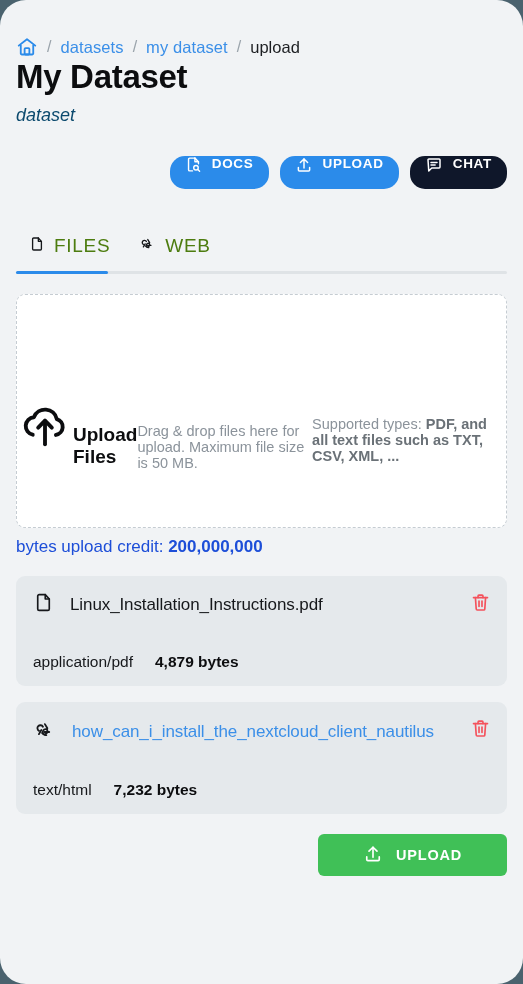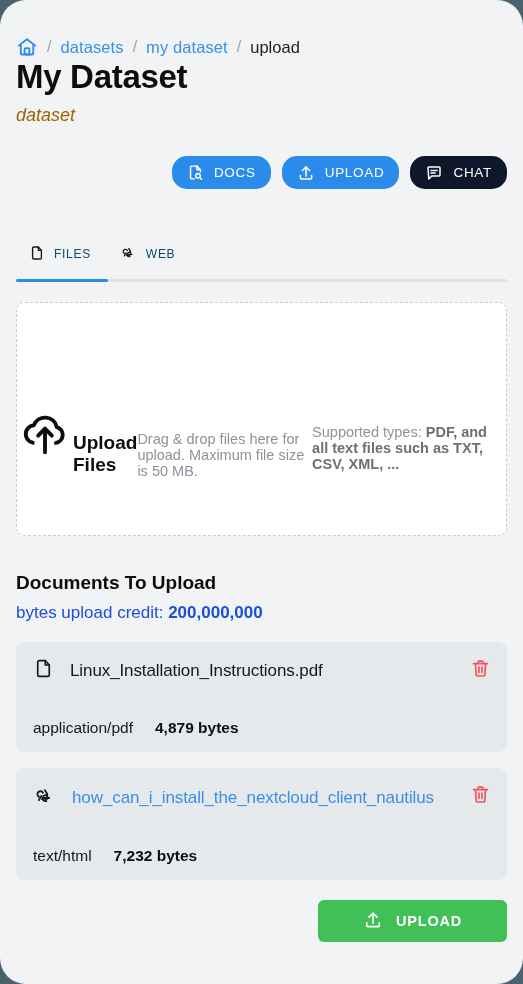--- a/index.html
+++ b/index.html
@@ -58,67 +58,66 @@
     margin-top: 11px;
     font-size: 33px;
     font-weight: bold;
     color: #0c0d0f;
     letter-spacing: -0.3px;
   }
   .page-subtitle {
     margin-top: 9px;
     font-size: 18px;
     font-style: italic;
-    color: #a16207;
+    color: #0c4a6e;
   }
 
   
   .actions {
     display: flex;
     justify-content: flex-end;
     gap: 11px;
     margin-top: 30px;
     padding-right: 0px;
   }
   .btn {
     display: inline-flex;
-    align-items: center;
+    align-items: flex-start;
     gap: 10px;
     height: 33px;
     padding: 0 15px;
     border: none;
     border-radius: 15px;
     color: #fff;
     font-family: "Liberation Sans", sans-serif;
     font-size: 13.5px;
-    font-weight: normal;
+    font-weight: bold;
     letter-spacing: .7px;
     cursor: pointer;
   }
   .btn-blue { background: #2b8bea; }
   .btn-green { background: #0f172a; }
   .btn svg { display: block; }
 
   
   .tabs {
     display: flex;
     margin-top: 40px;
     position: relative;
   }
   .tab {
     display: flex;
     align-items: center;
     gap: 9px;
     height: 34px;
     padding: 0 15px 0 14px;
     cursor: pointer;
-    font-size: 12px;
+    font-size: 19px;
     letter-spacing: .7px;
-    color: #0c4a6e;
-    margin-top: 8px;
+    color: #4d7c0f;
   }
   .tab:first-child { padding-left: 13px; }
   .tabs-underline {
     height: 3px;
     background: #dfe3e6;
     margin-top: 8px;
     position: relative;
     border-radius: 2px;
   }
   .tabs-underline .active-bar {
@@ -348,21 +347,20 @@
           <path d="M9 11.3 12 8.2l3 3.1"></path>
         </svg>
       </span>
       <div class="dz-title">Upload Files</div>
       <div class="dz-line1">Drag &amp; drop files here for upload. Maximum file size is 50 MB.</div>
       <div class="dz-line2">
         <span>Supported types: </span><b>PDF, and all text files such as TXT, CSV, XML, ...</b>
       </div>
     </div>
 
-    <h2 class="docs-heading">Documents To Upload</h2>
     <div class="docs-credit">
       <span>bytes upload credit: </span><b>200,000,000</b>
     </div>
 
     <div class="file-list">
 
       <div class="file-row">
         <div class="file-row-top">
           <span>
             <svg width="21" height="21" viewBox="0 0 24 24" fill="none" stroke="#16181b" stroke-width="1.9" stroke-linecap="round" stroke-linejoin="round">

